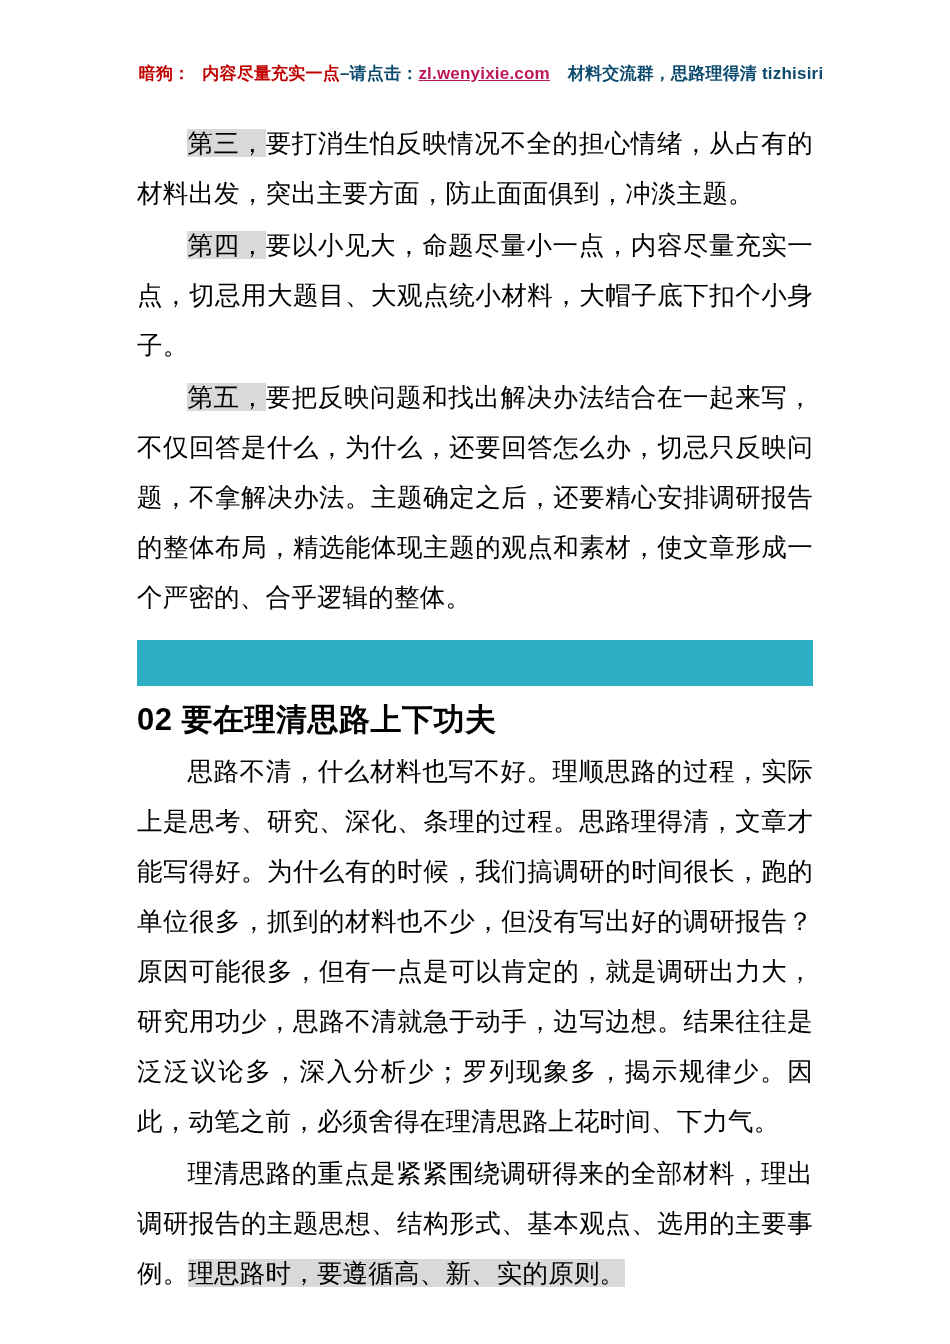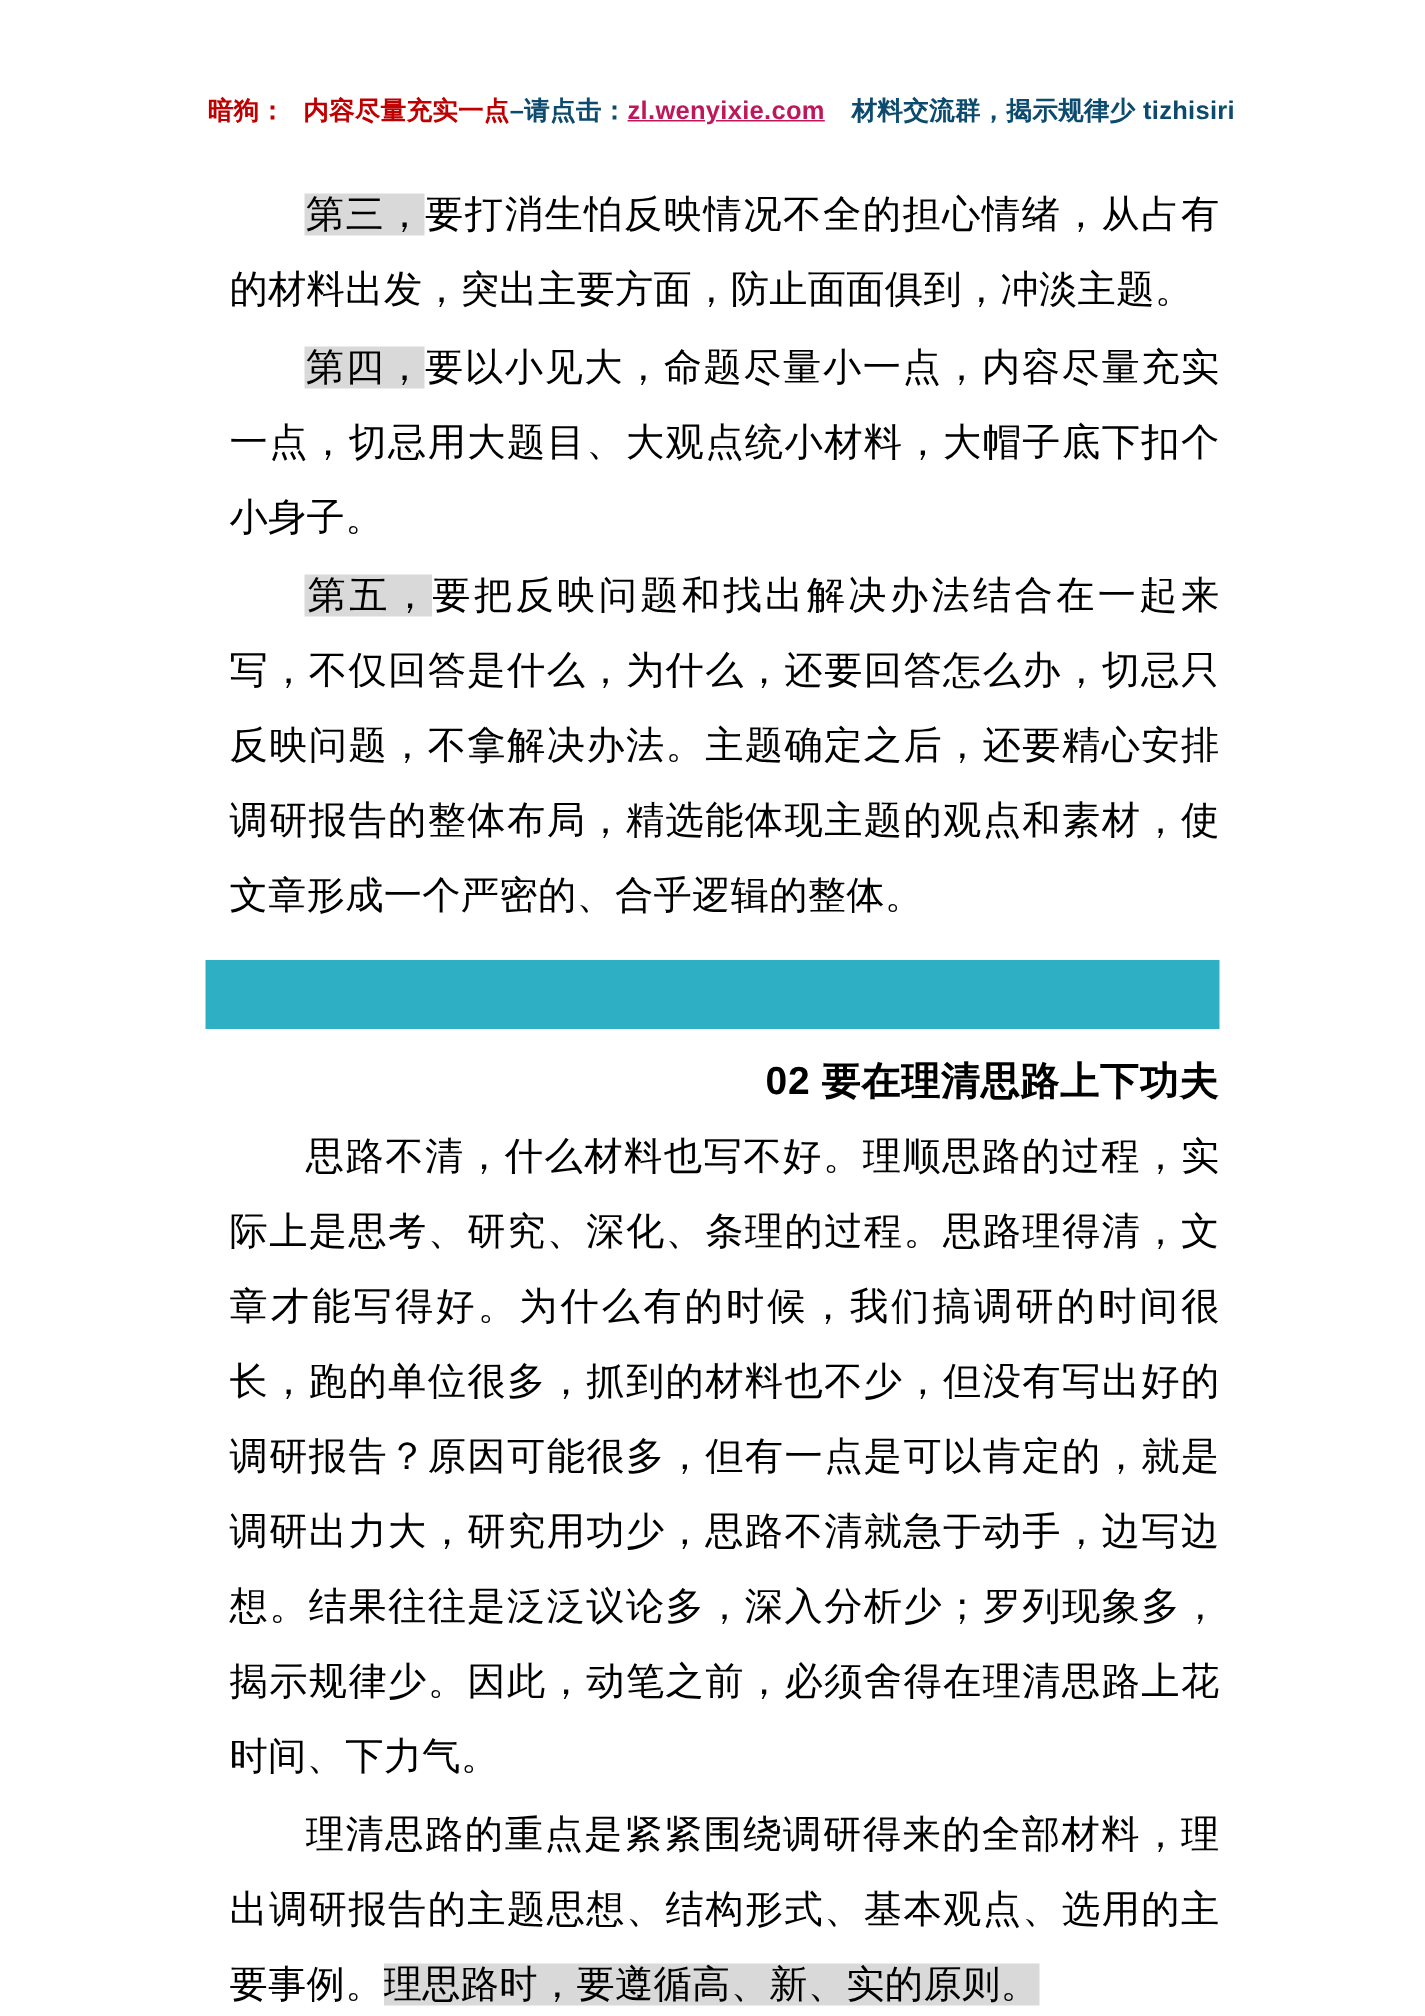--- a/index.html
+++ b/index.html
@@ -45,55 +45,54 @@
   .h-gap { display: inline-block; width: 18px; }
 
   
   .content {
     position: absolute;
     top: 118px;
     left: 137px;
     width: 676px;
   }
   p.para {
-    margin: 0 0 2px 16px;
+    margin: 0 0 2px 0;
     font-size: 25.5px;
     line-height: 50px;
     text-align: justify;
     text-justify: inter-ideograph;
     letter-spacing: 0.2px;
   }
   .indent { display: inline-block; width: 50px; }
   .hl {
     background: #d9d9d9;
   }
   
   .bar {
     margin: 18px 0 12px 0;
     height: 46px;
     background: #2eafc4;
     width: 676px;
   }
   
   h2.section-title {
     margin: 0 0 4px 0;
-    font-size: 26px;
+    font-size: 31px;
     font-weight: bold;
     line-height: 44px;
     letter-spacing: 0.5px;
-    text-align: right;
   }
 </style>
 </head>
 <body>
 
 <div class="page">
 
   <div class="header">
-    <span class="seg h-red">暗狗：</span><span class="seg h-red">内容尽量充实一点</span><span class="seg h-dark">–请点击：</span><span class="seg h-link">zl.wenyixie.com</span><span class="h-gap"></span><span class="seg h-dark">材料交流群，揭示规律少 tizhisiri</span>
+    <span class="seg h-red">暗狗：</span><span class="seg h-red">内容尽量充实一点</span><span class="seg h-dark">–请点击：</span><span class="seg h-link">zl.wenyixie.com</span><span class="h-gap"></span><span class="seg h-dark">材料交流群，思路理得清 tizhisiri</span>
   </div>
 
   <div class="content">
 
     <p class="para"><span class="indent"></span><span class="hl">第三，</span><span>要打消生怕反映情况不全的担心情绪，从占有的材料出发，突出主要方面，防止面面俱到，冲淡主题。</span></p>
 
     <p class="para"><span class="indent"></span><span class="hl">第四，</span><span>要以小见大，命题尽量小一点，内容尽量充实一点，切忌用大题目、大观点统小材料，大帽子底下扣个小身子。</span></p>
 
     <p class="para"><span class="indent"></span><span class="hl">第五，</span><span>要把反映问题和找出解决办法结合在一起来写，不仅回答是什么，为什么，还要回答怎么办，切忌只反映问题，不拿解决办法。主题确定之后，还要精心安排调研报告的整体布局，精选能体现主题的观点和素材，使文章形成一个严密的、合乎逻辑的整体。</span></p>
 

